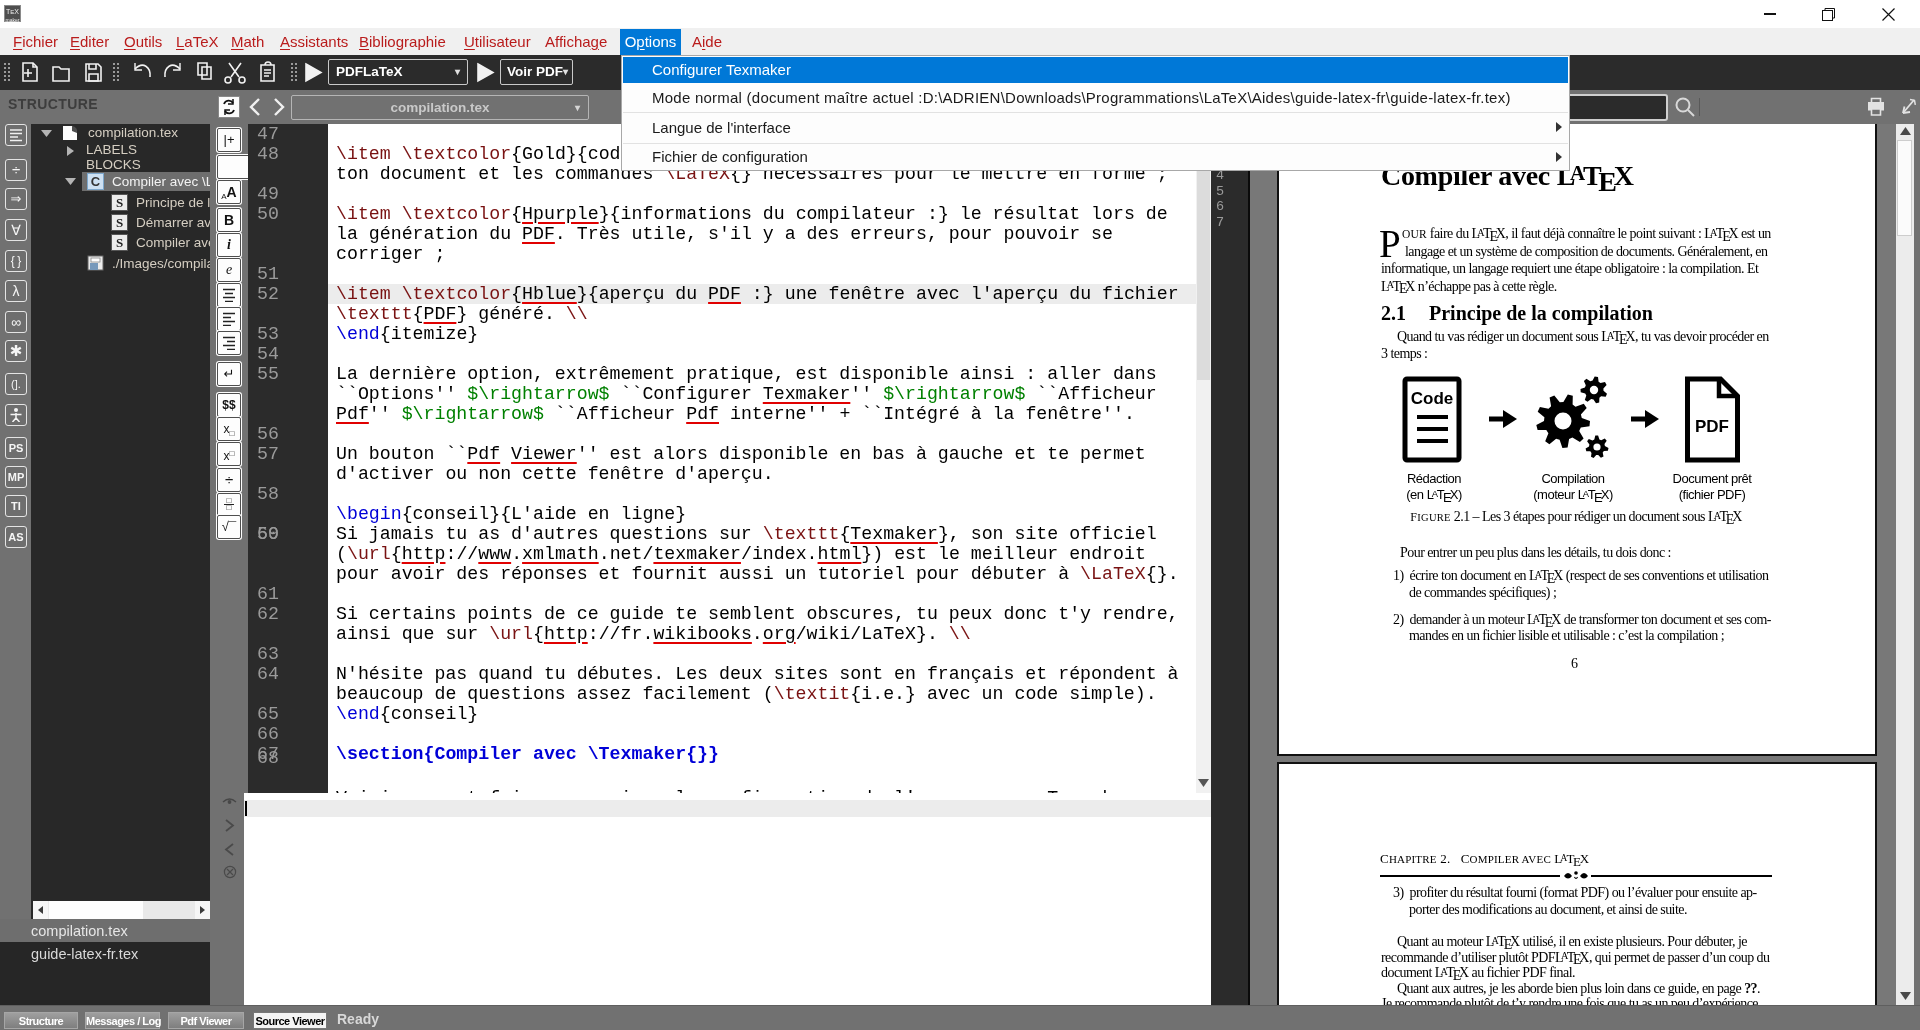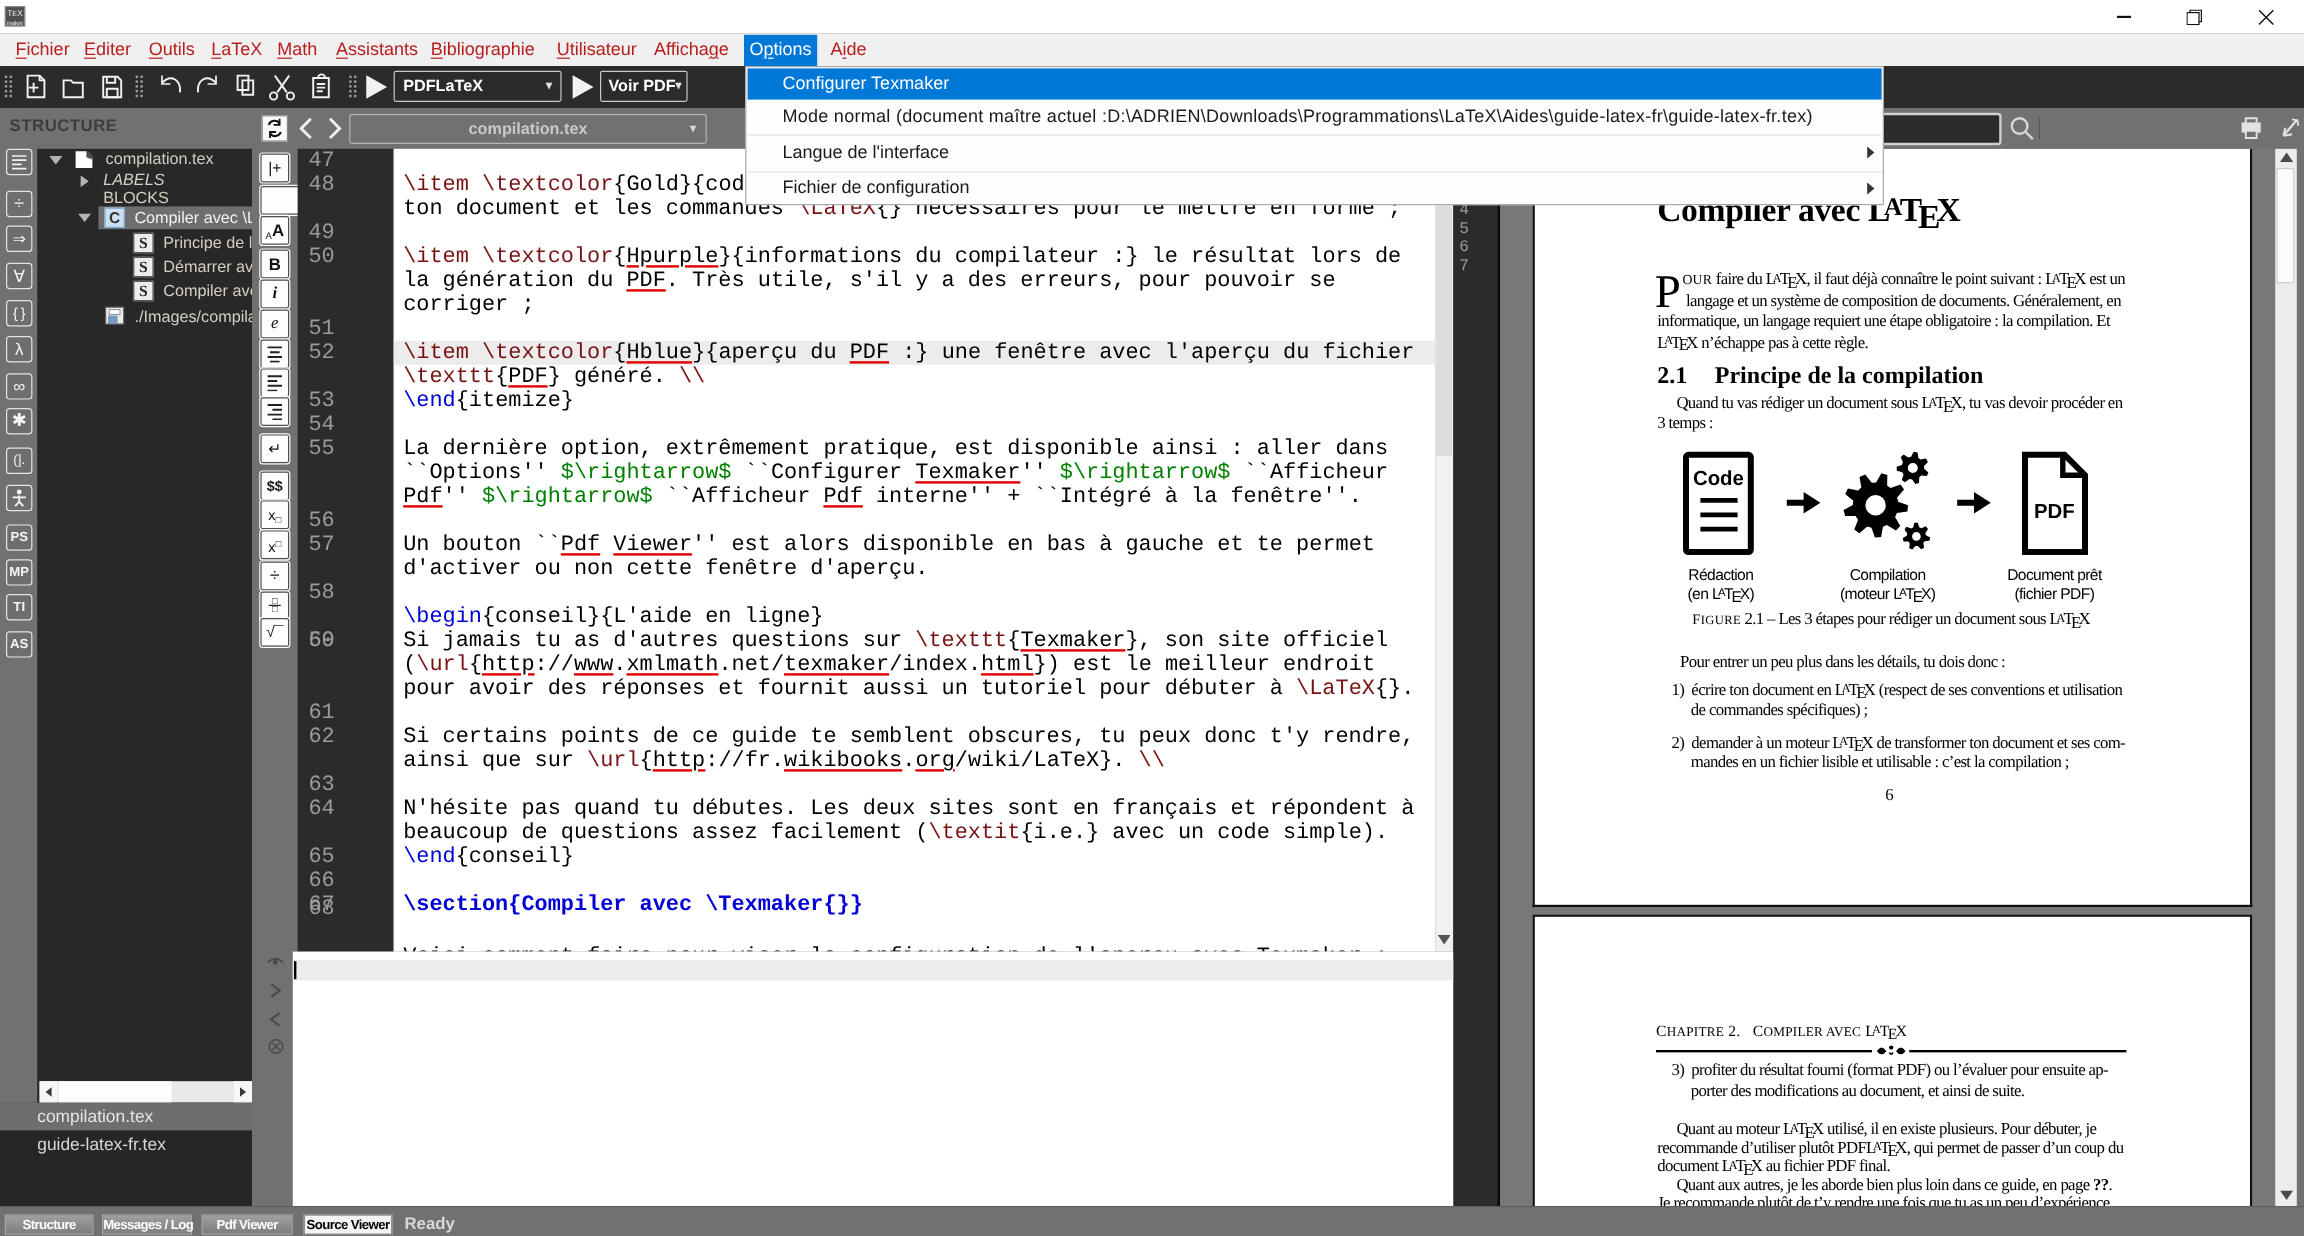--- a/index.html
+++ b/index.html
@@ -258,21 +258,21 @@
       </svg>
   <svg style="position:absolute;left:30px;top:0px;" width="18" height="18">
         <path d="M2 2 h9 l5 5 v9 h-14 z" fill="#fdfdfd"></path>
         <path d="M11 2 q6 1 5 7 l-5 -2 z" fill="#4d4d4d"></path>
       </svg>
   <div class="trow" style="left:57px;top:0px;">compilation.tex</div>
 
   <svg style="position:absolute;left:36px;top:22px;" width="7" height="10">
         <path d="M0 0 l7 5 l-7 5 z" fill="#b4b4b4"></path>
       </svg>
-  <div class="trow" style="left:55px;top:17px;font-style:italic;">LABELS</div>
+  <div class="trow" style="left:55px;top:17px;">LABELS</div>
   <div class="trow" style="left:55px;top:32px;">BLOCKS</div>
 
   <div style="position:absolute;left:51px;top:48px;width:128px;height:19px;background:#6e6e6e;"></div>
   <svg style="position:absolute;left:34px;top:54px;" width="11" height="7">
         <path d="M0 0 h11 l-5.5 7 z" fill="#b4b4b4"></path>
       </svg>
   <div style="position:absolute;left:56px;top:49px;width:17px;height:17px;background:#cde0f2;border:1px solid #7da7cc;box-sizing:border-box;color:#333;font-weight:bold;font-size:13px;text-align:center;line-height:16px;">C</div>
   <div class="trow" style="left:81px;top:49px;color:#f2f2f2;">Compiler avec \La</div>
 
   <div class="sic" style="top:70px;">S</div>

